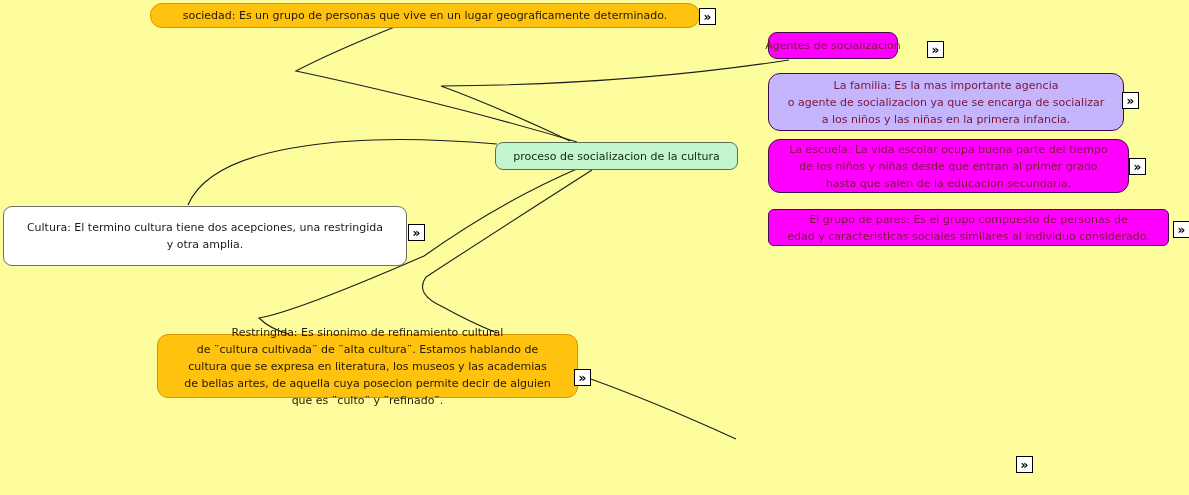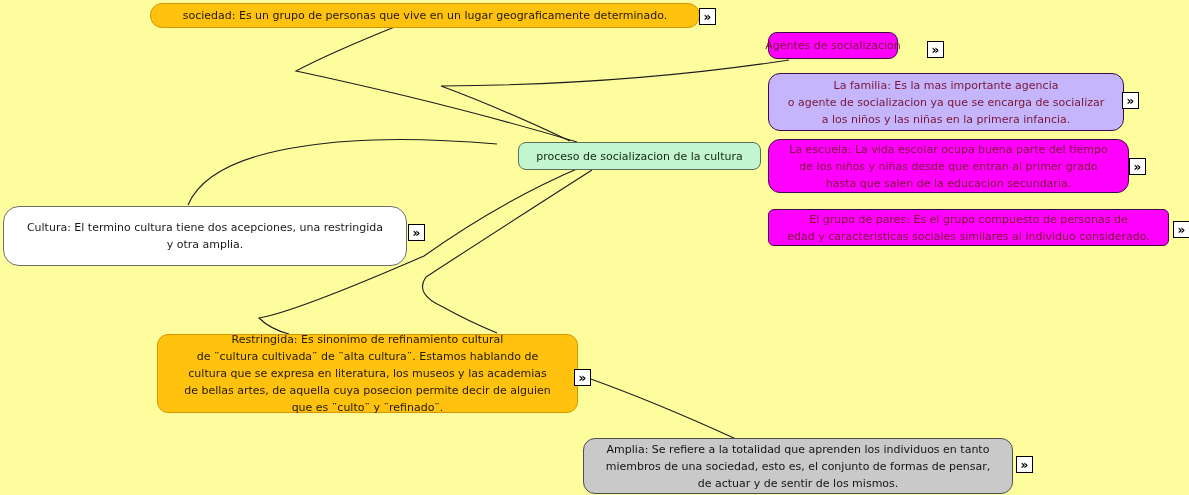--- a/index.html
+++ b/index.html
@@ -19,23 +19,23 @@
     text-align:center; white-space:pre;
     font-size:11px; line-height:17px;
     border:1.6px solid #000; border-radius:10px;
     padding:1px 20px;
   }
   .n-sociedad    { left:150px; top:3px;   width:550px; height:25px; background:#ffc20e; border-color:#d89700; color:#231a00; border-radius:12px; }
   .n-agentes     { left:768px; top:32px;  width:130px; height:27px; background:#ff00ff; border-color:#400a4a; color:#7a1535; border-radius:9px; }
   .n-familia     { left:768px; top:73px;  width:356px; height:58px; background:#c4b5fd; border-color:#400a4a; color:#7a1535; border-radius:12px; }
   .n-escuela     { left:768px; top:139px; width:361px; height:54px; background:#ff00ff; border-color:#400a4a; color:#7a1535; border-radius:12px; }
   .n-grupo       { left:768px; top:209px; width:401px; height:37px; background:#ff00ff; border-color:#400a4a; color:#7a1535; border-radius:6px; }
-  .n-proceso     { left:495px; top:142px; width:243px; height:28px; background:#c3f6cf; border-color:#5a6e5a; color:#10290f; border-radius:8px;margin-left:23px; }
-  .n-cultura     { left:3px;   top:206px; width:404px; height:60px; background:#ffffff; border-color:#6e6e6e; color:#1a1a1a; border-radius:16px; }
-  .n-restringida { left:157px; top:334px; width:421px; height:79px; background:#ffc20e; border-color:#d89700; color:#231a00; border-radius:11px; }
+  .n-proceso     { left:495px; top:142px; width:243px; height:28px; background:#c3f6cf; border-color:#5a6e5a; color:#10290f; border-radius:8px; }
+  .n-cultura     { left:3px;   top:206px; width:404px; height:60px; background:#ffffff; border-color:#6e6e6e; color:#1a1a1a; border-radius:9px; }
+  .n-restringida { left:157px; top:334px; width:421px; height:64px; background:#ffc20e; border-color:#d89700; color:#231a00; border-radius:11px; }
   .n-amplia      { left:583px; top:438px; width:430px; height:56px; background:#c9c9c9; border-color:#4e4e4e; color:#141414; border-radius:12px; }
 
   .expand {
     position:absolute; box-sizing:border-box;
     width:17px; height:17px;
     background:#ffffff; border:1px solid #000;
     display:flex; align-items:center; justify-content:center;
     font-size:12px; font-weight:bold; line-height:1; color:#000;
     cursor:pointer;
   }
@@ -88,18 +88,15 @@
 y otra amplia.</div>
   <div class="expand i-cultura">»</div>
 
   <div class="node n-restringida">Restringida: Es sinonimo de refinamiento cultural
 de ¨cultura cultivada¨ de ¨alta cultura¨. Estamos hablando de
 cultura que se expresa en literatura, los museos y las academias
 de bellas artes, de aquella cuya posecion permite decir de alguien
 que es ¨culto¨ y ¨refinado¨.</div>
   <div class="expand i-restringida">»</div>
 
-  <div class="node n-amplia">Amplia: Se refiere a la totalidad que aprenden los individuos en tanto
-miembros de una sociedad, esto es, el conjunto de formas de pensar,
-de actuar y de sentir de los mismos.</div>
   <div class="expand i-amplia">»</div>
 
 </div>
 
 </body></html>

